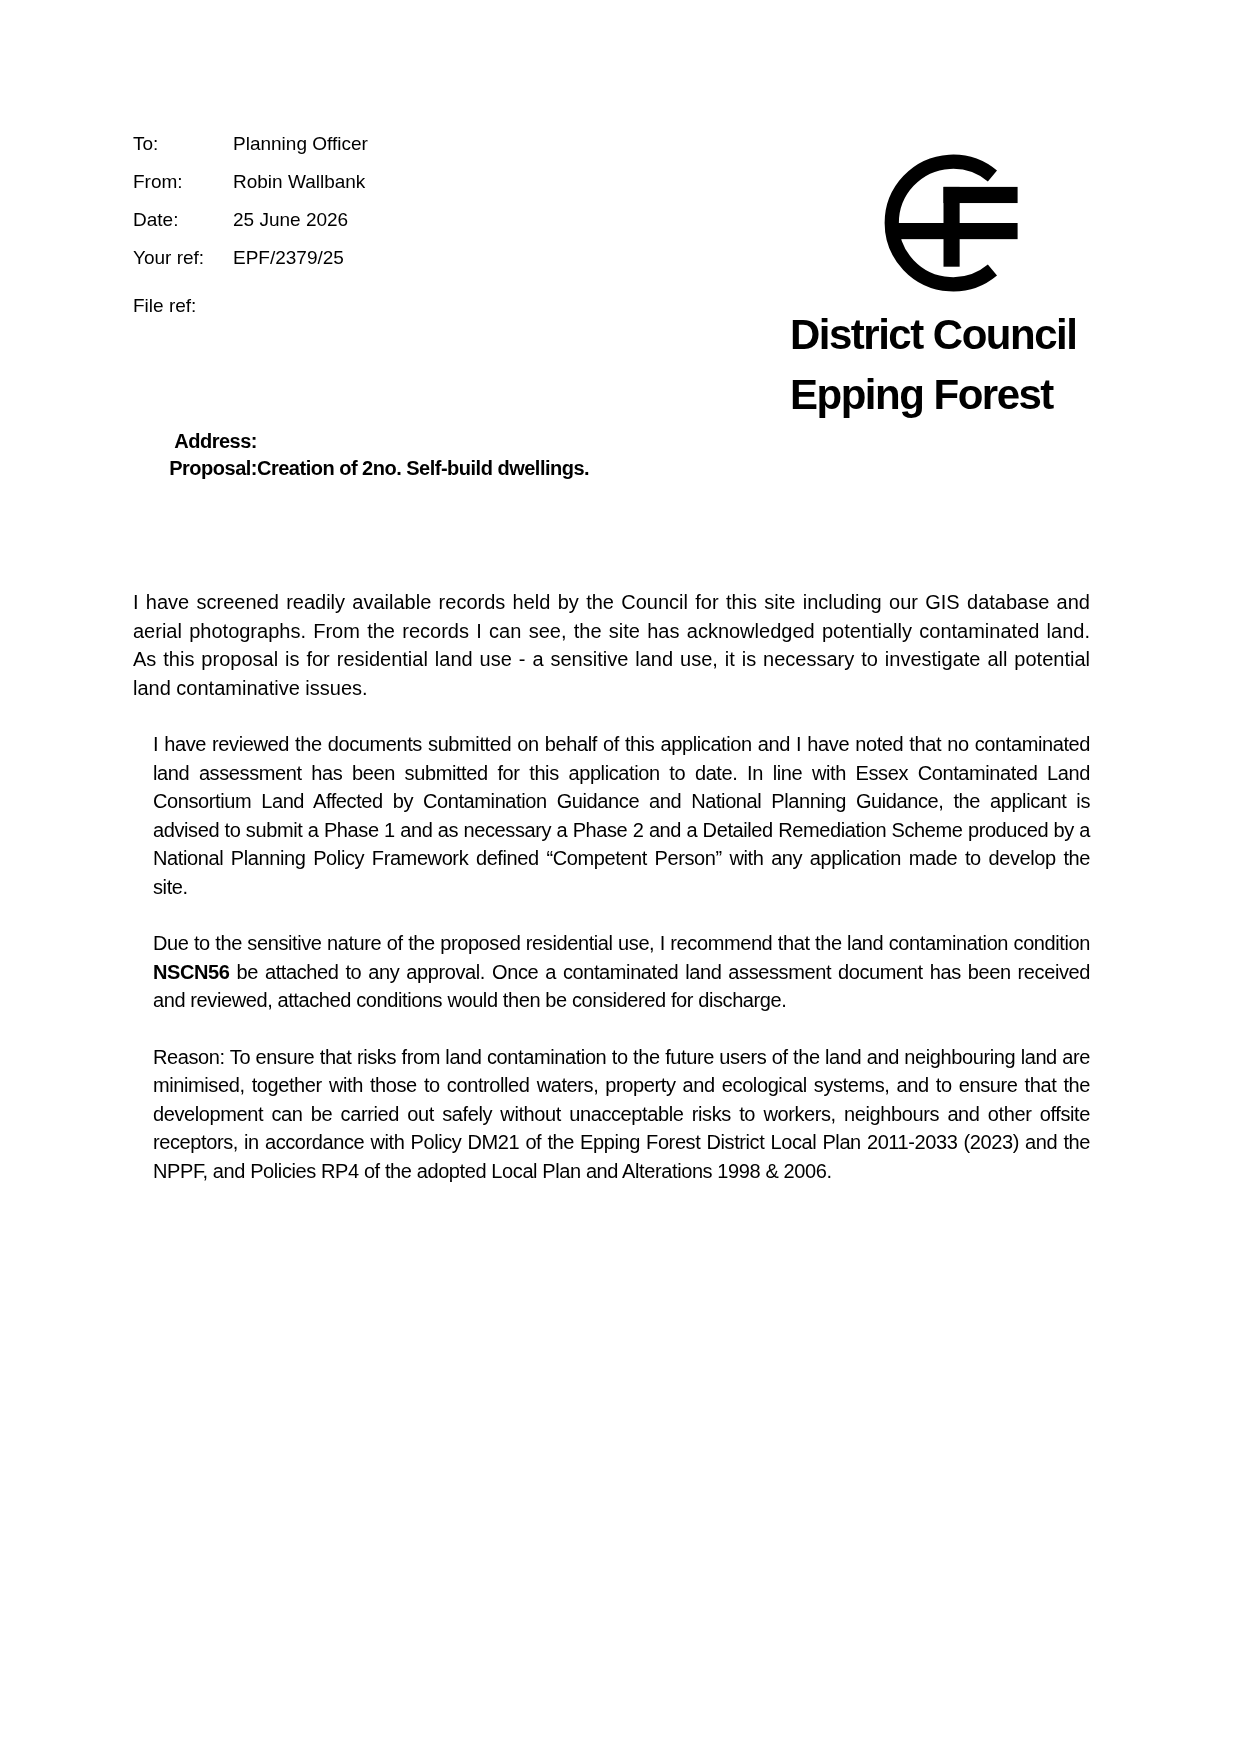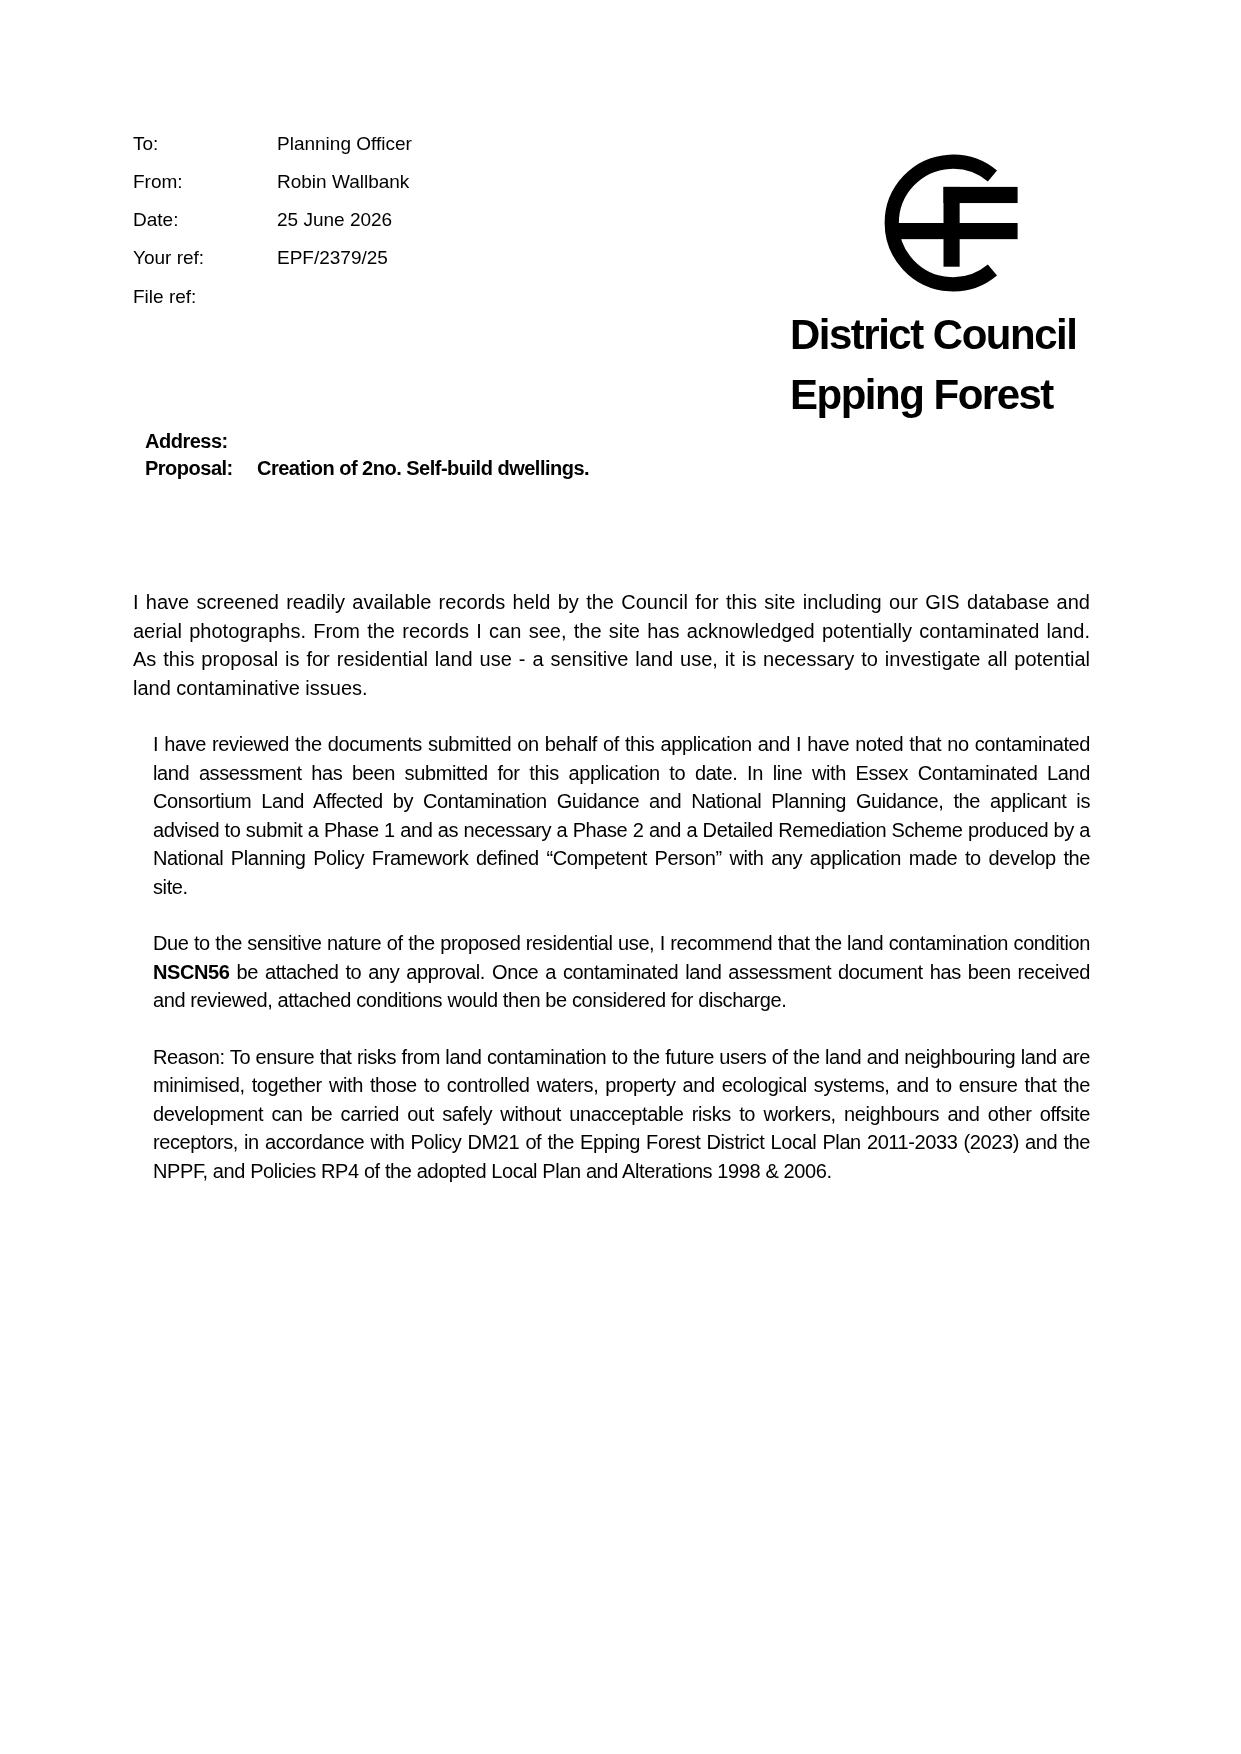--- a/index.html
+++ b/index.html
@@ -21,24 +21,23 @@
   .memo-fields {
     position: absolute;
     left: 133px;
     top: 132px;
     font-size: 19px;
     line-height: 24px;
   }
   .memo-row {
     display: flex;
     margin-bottom: 14px;
-    gap: 44px;
   }
   .memo-row.gap-lg { }
-  .memo-row.gap-xl { margin-top: 15px; }
+  .memo-row.gap-xl { margin-top: 24px; }
   .memo-label { width: 100px; flex: 0 0 100px; }
   .memo-value { white-space: nowrap; }
 
   
   .logo-block {
     position: absolute;
     left: 745px;
     top: 147px;
     width: 400px;
   }
@@ -61,21 +60,21 @@
   
   .case-details {
     position: absolute;
     left: 145px;
     top: 428px;
     font-weight: bold;
     font-size: 20px;
     line-height: 27px;
     letter-spacing: -0.5px;
   }
-  .case-row { display: flex; }
+  .case-row { display: flex; text-align: right; }
   .case-label { width: 112px; flex: 0 0 112px; }
   .case-value { white-space: nowrap; }
 
   
   .letter-body {
     position: absolute;
     left: 133px;
     top: 588px;
     width: 957px;
     font-size: 20px;

